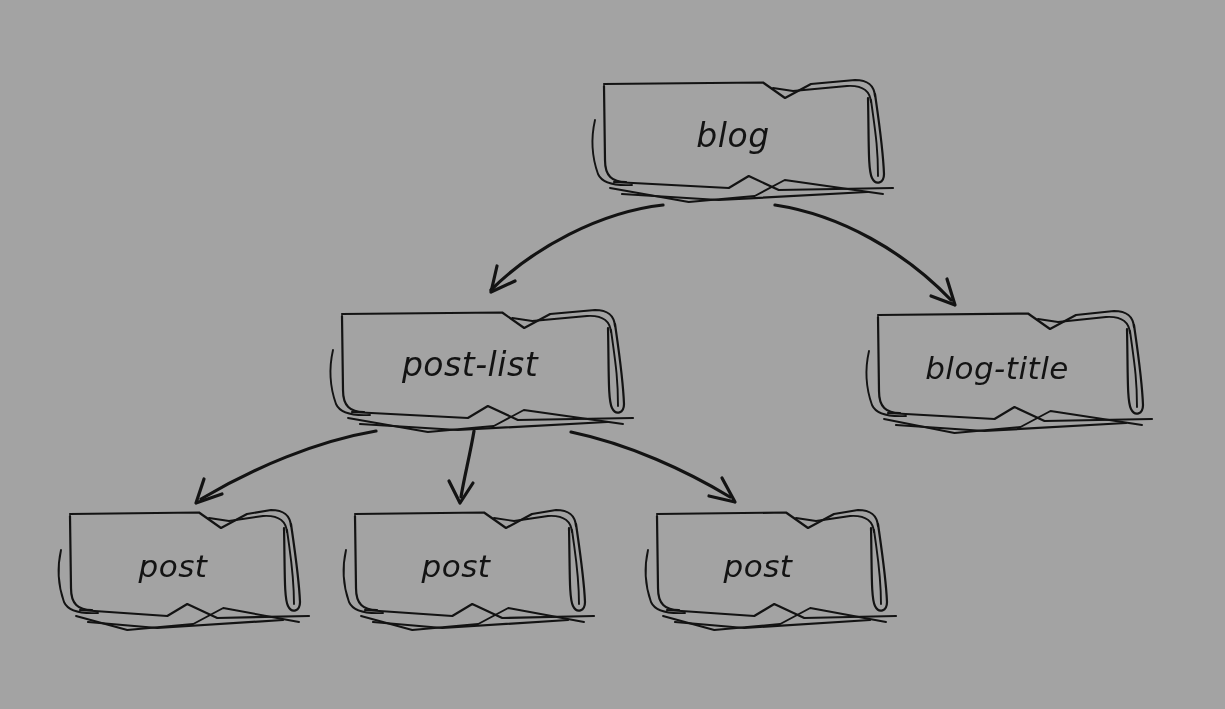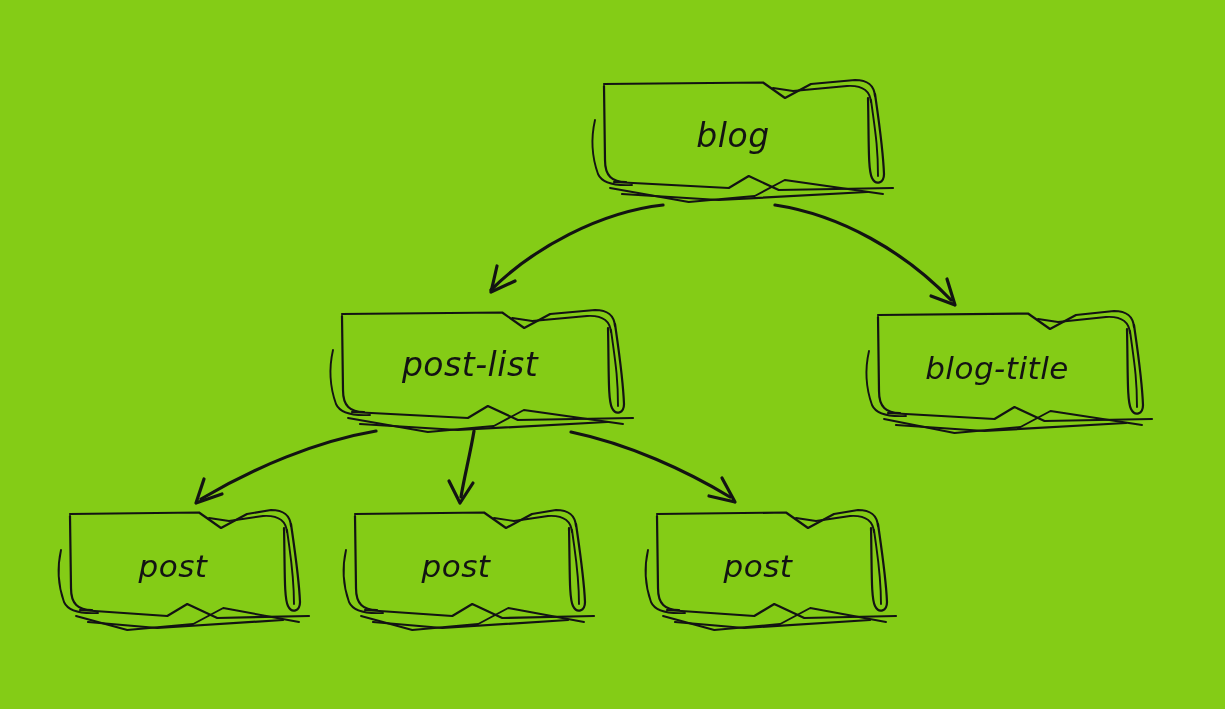--- a/index.html
+++ b/index.html
@@ -11,21 +11,21 @@
   body {
     width: 1225px;
     height: 709px;
     overflow: hidden;
     font-family: "DejaVu Sans", sans-serif;
   }
   #canvas {
     position: relative;
     width: 1225px;
     height: 709px;
-    background: #84cc16;
+    background: #a3a3a3;
   }
   #sketch {
     position: absolute;
     top: 0;
     left: 0;
     width: 1225px;
     height: 709px;
   }
   .node-shape {
     fill: none;

